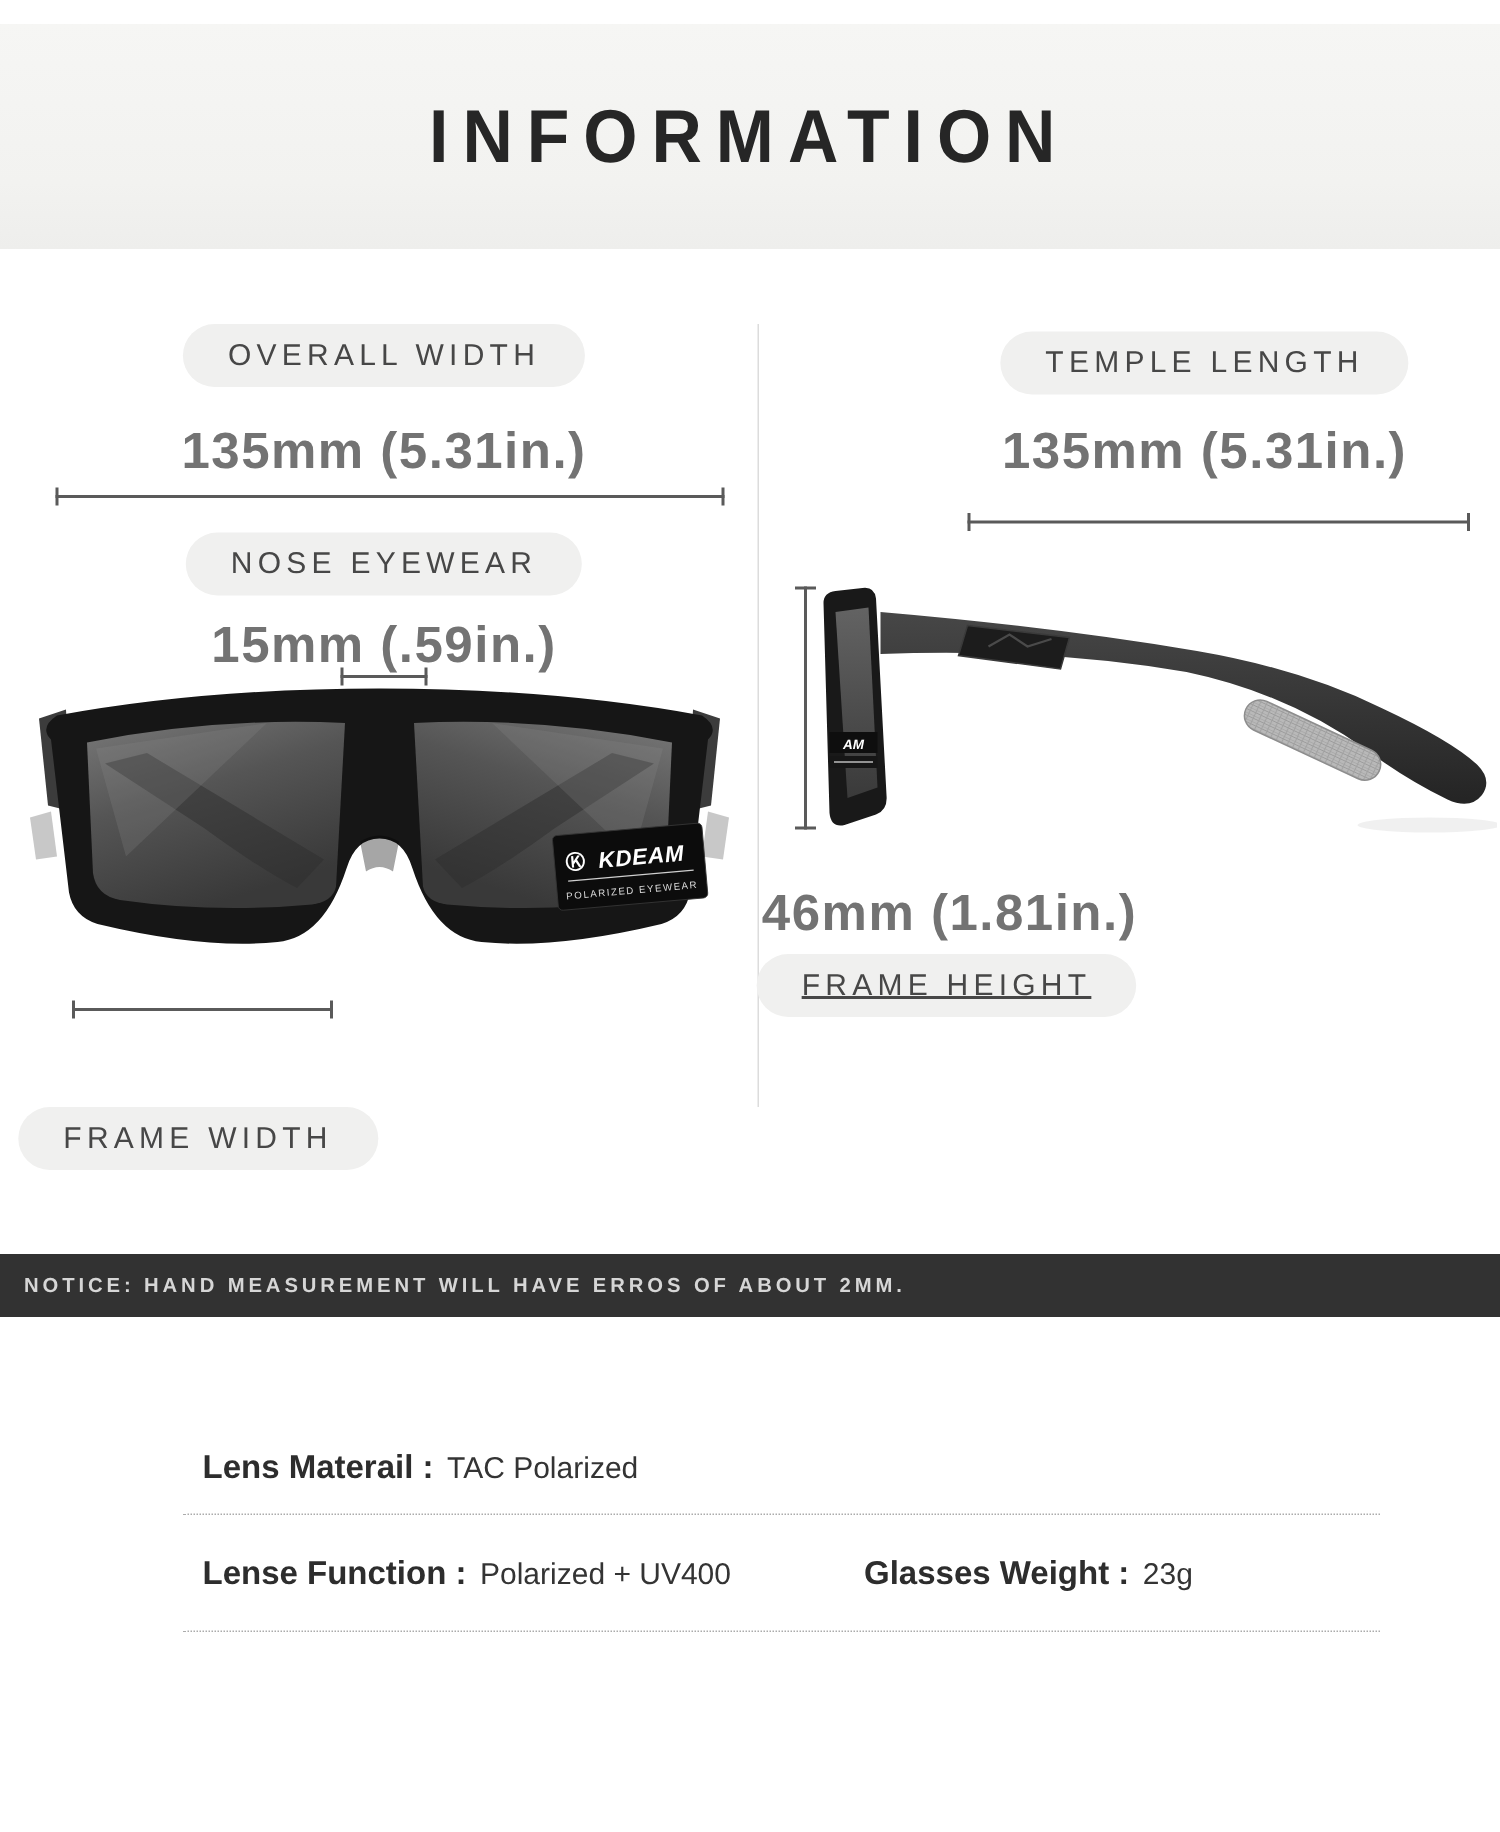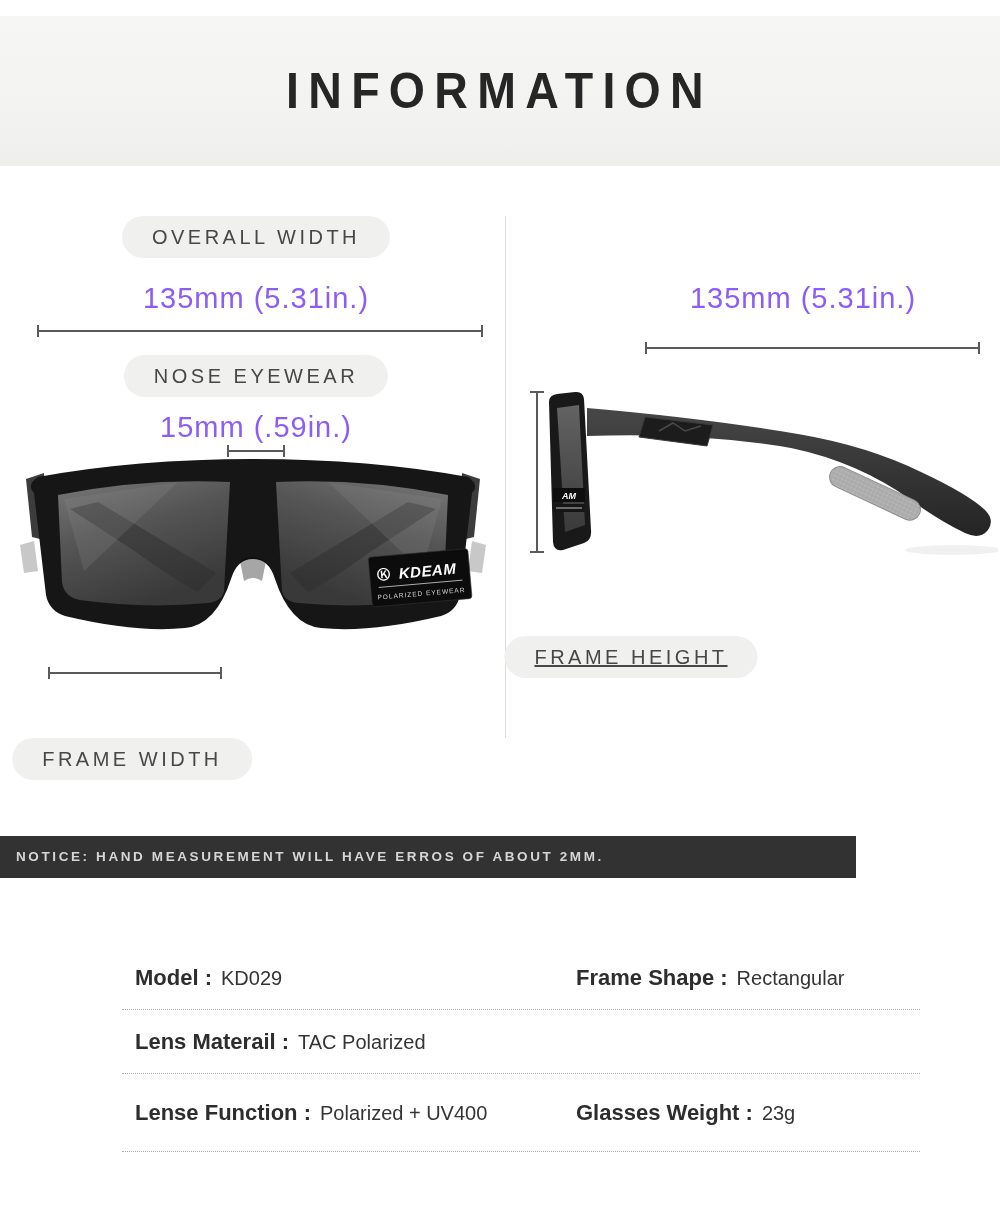--- a/index.html
+++ b/index.html
@@ -21,39 +21,39 @@
   
   .pill{
     position:absolute;transform:translateX(-50%);
     background:#f0f0ef;border-radius:40px;
     color:#474747;font-size:20px;font-weight:400;letter-spacing:3.5px;
     padding:10px 30px;white-space:nowrap;line-height:1.1;text-align:center;
   }
   
   .meas{
     position:absolute;transform:translateX(-50%);
-    font-size:29px;color:#8b5cf6;letter-spacing:1px;white-space:nowrap;font-weight:400;
+    font-size:34px;color:#737373;letter-spacing:1px;white-space:nowrap;font-weight:700;
   }
   
   .hline{position:absolute;height:2px;background:#5a5a5a;}
   .hline::before,.hline::after{
     content:"";position:absolute;top:-5px;width:2px;height:12px;background:#5a5a5a;
   }
   .hline::before{left:0;} .hline::after{right:0;}
   
   .vline{position:absolute;width:2px;background:#5a5a5a;}
   .vline::before,.vline::after{
     content:"";position:absolute;left:-6px;width:14px;height:2px;background:#5a5a5a;
   }
   .vline::before{top:0;} .vline::after{bottom:0;}
   
   .divider{position:absolute;left:505px;top:200px;width:1px;height:522px;background:#dcdcdc;}
   
   .notice{
-    position:absolute;left:0;top:820px;width:856px;height:42px;background:#323232;
+    position:absolute;left:0;top:820px;width:1000px;height:42px;background:#323232;
   }
   .notice-text{
     display:block;line-height:42px;padding-left:16px;
     font-size:13.5px;font-weight:700;letter-spacing:2.6px;color:#d6d6d6;white-space:nowrap;
   }
   
   .specs{position:absolute;left:122px;top:930px;width:798px;}
   .spec-row{display:flex;align-items:center;height:63px;border-bottom:1px dotted #ababab;}
   .spec-row.tall{height:77px;}
   .spec-cell{display:flex;align-items:baseline;gap:9px;padding-left:13px;box-sizing:border-box;}
@@ -128,20 +128,21 @@
       <line x1="360" y1="135" x2="444" y2="135" stroke="#cfcfcf" stroke-width="0.8"></line>
       <text x="402" y="147" font-size="6.5" letter-spacing="1" fill="#d9d9d9" text-anchor="middle">POLARIZED EYEWEAR</text>
     </g>
   </svg>
 
   <div class="hline" style="left:48px;top:656px;width:174px;"></div>
   <div class="pill" style="left:132px;top:722px;">FRAME WIDTH</div>
 
   <div class="divider"></div>
 
+  <div class="pill" style="left:803px;top:205px;">TEMPLE LENGTH</div>
   <div class="meas" style="left:803px;top:266px;">135mm (5.31in.)</div>
   <div class="hline" style="left:645px;top:331px;width:335px;"></div>
 
   <div class="vline" style="left:536px;top:375px;height:162px;"></div>
 
   <svg class="illus" style="left:543px;top:374px;width:455px;height:172px;" viewBox="0 0 455 172">
     <defs>
       <linearGradient id="sideLens" x1="0" y1="0" x2="0" y2="1">
         <stop offset="0" stop-color="#636363"></stop>
           <stop offset="1" stop-color="#3a3a3a"></stop>
@@ -172,37 +173,28 @@
     <path d="M14,18 L36,15 L42,135 L22,142 Z" fill="url(#sideLens)"></path>
 
     <g>
       <rect x="10" y="98" width="32" height="14" fill="#0e0e0e"></rect>
       <text x="26" y="109" font-size="9" font-weight="700" font-style="italic" fill="#ffffff" text-anchor="middle">AM</text>
       <rect x="10" y="114" width="32" height="8" fill="#161616"></rect>
       <line x1="13" y1="118" x2="39" y2="118" stroke="#bdbdbd" stroke-width="1"></line>
     </g>
   </svg>
 
+  <div class="meas" style="left:633px;top:574px;">46mm (1.81in.)</div>
   <div class="pill" style="left:631px;top:620px;text-decoration:underline;">FRAME HEIGHT</div>
 
   <div class="notice">
     <span class="notice-text">NOTICE: HAND MEASUREMENT WILL HAVE ERROS OF ABOUT 2MM.</span>
   </div>
 
   <div class="specs">
-    <div class="spec-row">
-      <div class="spec-cell c1">
-        <span class="spec-label">Model :</span>
-        <span class="spec-value">KD029</span>
-      </div>
-      <div class="spec-cell c2">
-        <span class="spec-label">Frame Shape :</span>
-        <span class="spec-value">Rectangular</span>
-      </div>
-    </div>
     <div class="spec-row">
       <div class="spec-cell c2">
         <span class="spec-label">Lens Materail :</span>
         <span class="spec-value">TAC Polarized</span>
       </div>
     </div>
     <div class="spec-row tall">
       <div class="spec-cell c1">
         <span class="spec-label">Lense Function :</span>
         <span class="spec-value">Polarized + UV400</span>

